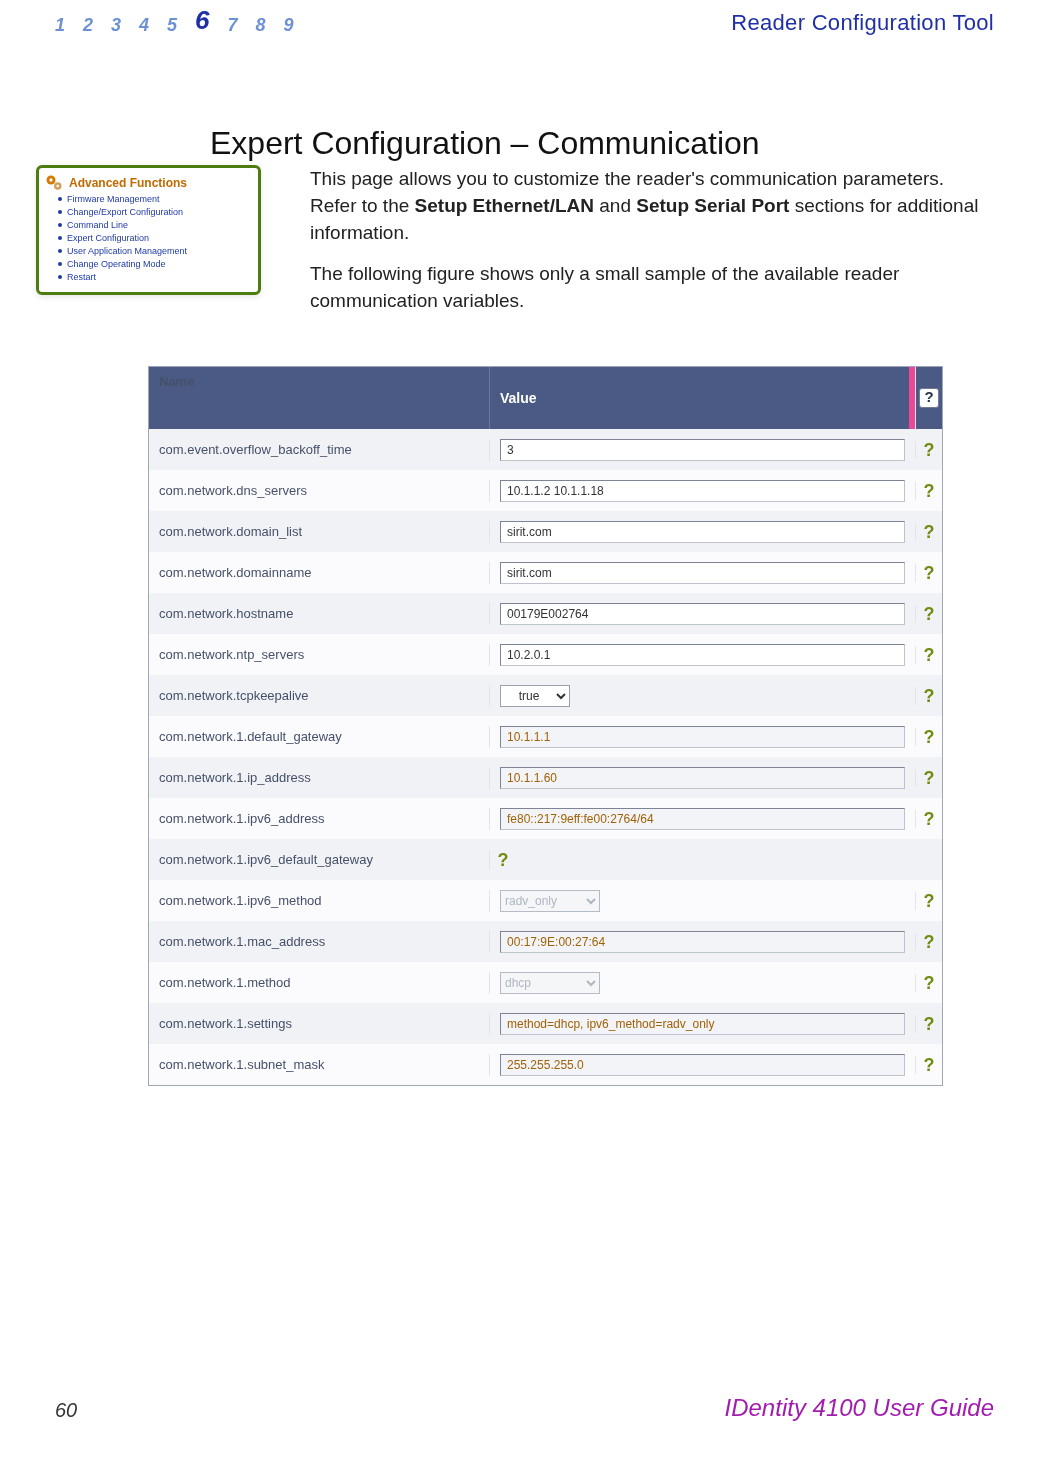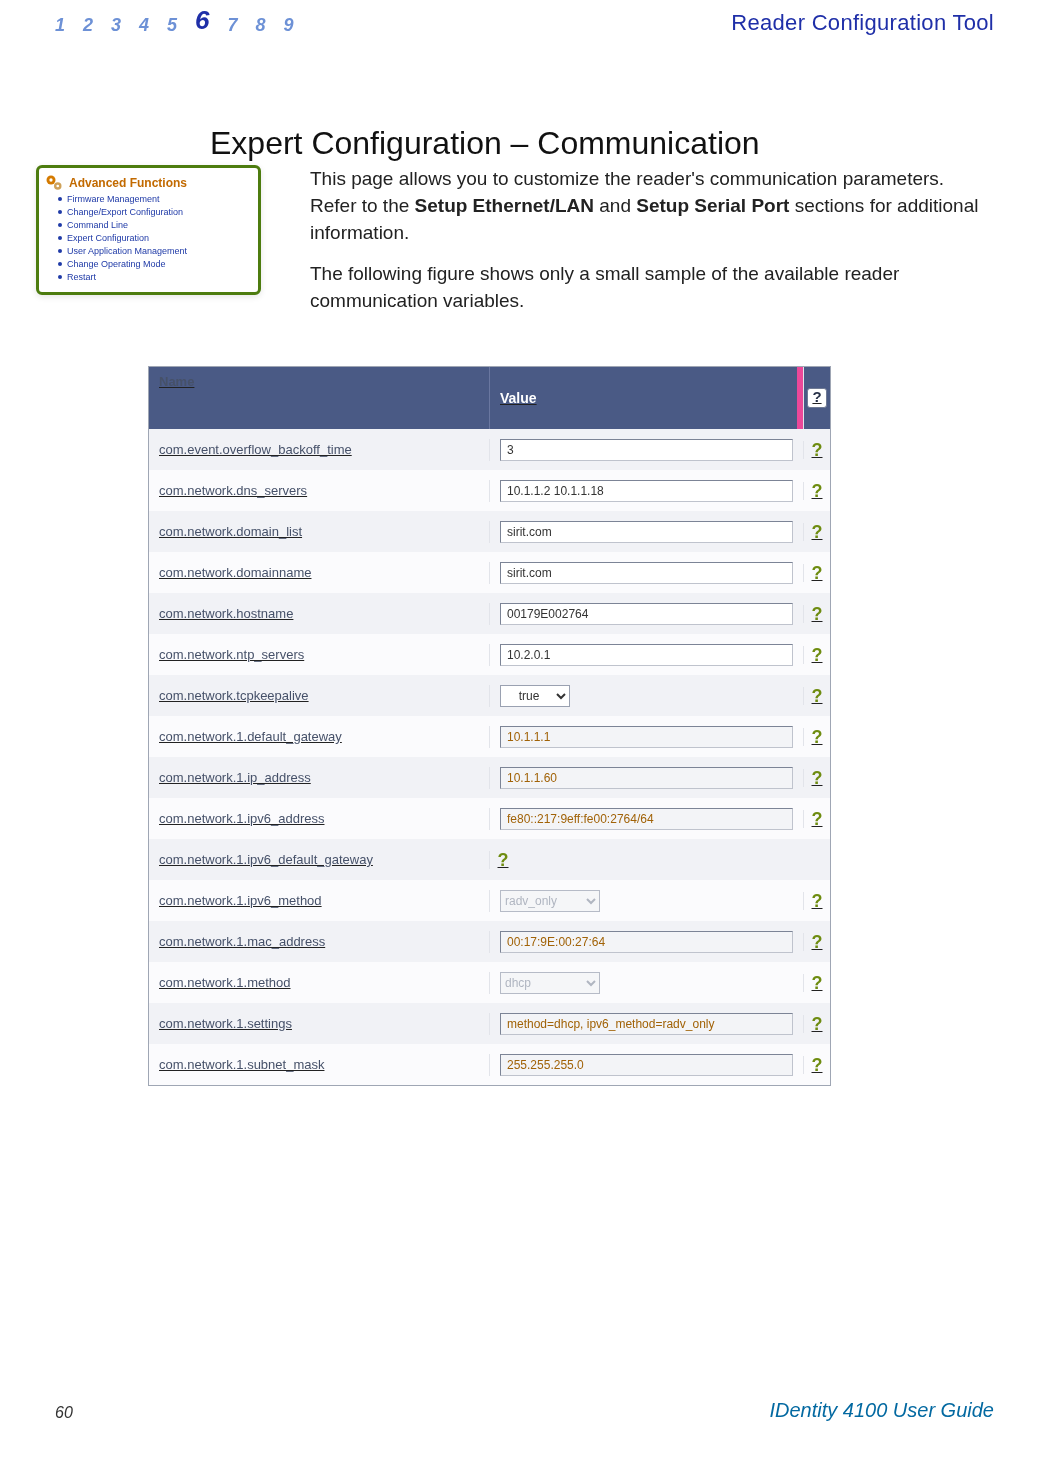--- a/index.html
+++ b/index.html
@@ -18,41 +18,41 @@
     background:#fff;border:3px solid #4d7c0f;border-radius:6px;
     box-shadow:0 2px 6px rgba(0,0,0,.10);
     padding:8px 10px 8px 30px;box-sizing:border-box;font-family:Tahoma,Arial,sans-serif;
   }
   .panel .gear{position:absolute;left:6px;top:6px;width:18px;height:18px;}
   .panel .title{color:#C26A00;font-weight:700;font-size:12px;margin-bottom:3px;}
   .panel ul{list-style:none;margin:0;padding:0;}
   .panel li{font-size:9px;color:#1f3aa7;line-height:13px;}
   .panel li::before{content:"";display:inline-block;width:4px;height:4px;border-radius:2px;background:#1f3aa7;margin:0 5px 1px -11px;}
   
-  .cfg{position:absolute;left:148px;top:366px;width:683px;border:1px solid #9fa6b4;box-sizing:border-box;text-decoration:underline;}
+  .cfg{position:absolute;left:148px;top:366px;width:795px;border:1px solid #9fa6b4;box-sizing:border-box;}
   .cfg .hdr{display:flex;background:#4a5a85;color:#fff;font-weight:700;font-size:14px;}
   .cfg .hdr .c1{width:320px;padding:7px 10px;}
   .cfg .hdr .c2{flex:1;padding:23px 10px;border-left:1px solid #6a77a0;border-right:6px solid #ec4899;}
   .cfg .hdr .c3{width:26px;display:flex;align-items:center;justify-content:center;}
   .cfg .row{display:flex;align-items:center;height:41px;}
   .cfg .row:nth-child(even){background:#fbfbfd;}
   .cfg .row:nth-child(odd){background:#f1f2f6;}
   .cfg .c1{width:320px;padding:0 10px;color:#465169;font-size:13px;}
   .cfg .c2{flex:1;padding:0 10px;border-left:1px solid #e2e4ea;}
   .cfg .c3{width:26px;display:flex;align-items:center;justify-content:center;border-left:1px solid #e2e4ea;}
   .cfg input[type=text]{width:100%;height:22px;box-sizing:border-box;padding:0 6px;font-size:12px;color:#333;
     border-top:1px solid #7c8496;border-left:1px solid #7c8496;border-right:1px solid #bfc3cd;border-bottom:1px solid #bfc3cd;background:#fff;}
   .cfg input[disabled]{color:#a16207;background:#f3f4f7;}
   .cfg select{height:22px;font-size:12px;color:#333;border:1px solid #9aa1b1;background:#fff;}
   .cfg select[disabled]{color:#9199a8;background:#f3f4f7;}
   .qmark{color:#6e8c10;font-weight:900;font-size:18px;line-height:1;font-family:Arial,sans-serif;}
   .qbox{display:inline-block;background:#fff;border:1px solid #6f7a94;border-radius:3px;width:18px;height:18px;line-height:16px;text-align:center;color:#273148;font-weight:900;font-size:15px;}
   
-  .pno{position:absolute;bottom:45px;left:55px;font-style:italic;font-size:16px;color:#333;}
-  .guide{position:absolute;bottom:45px;right:55px;font-style:italic;font-size:20px;color:#0369a1;}
+  .pno{position:absolute;bottom:45px;left:55px;font-style:italic;font-size:20px;color:#333;}
+  .guide{position:absolute;bottom:45px;right:55px;font-style:italic;font-size:24px;color:#a21caf;}
 </style>
 </head>
 <body>
 
 <div class="page">
 
   <div class="tabs" id="tabs">
       <span>1</span>
       <span>2</span>
       <span>3</span>

